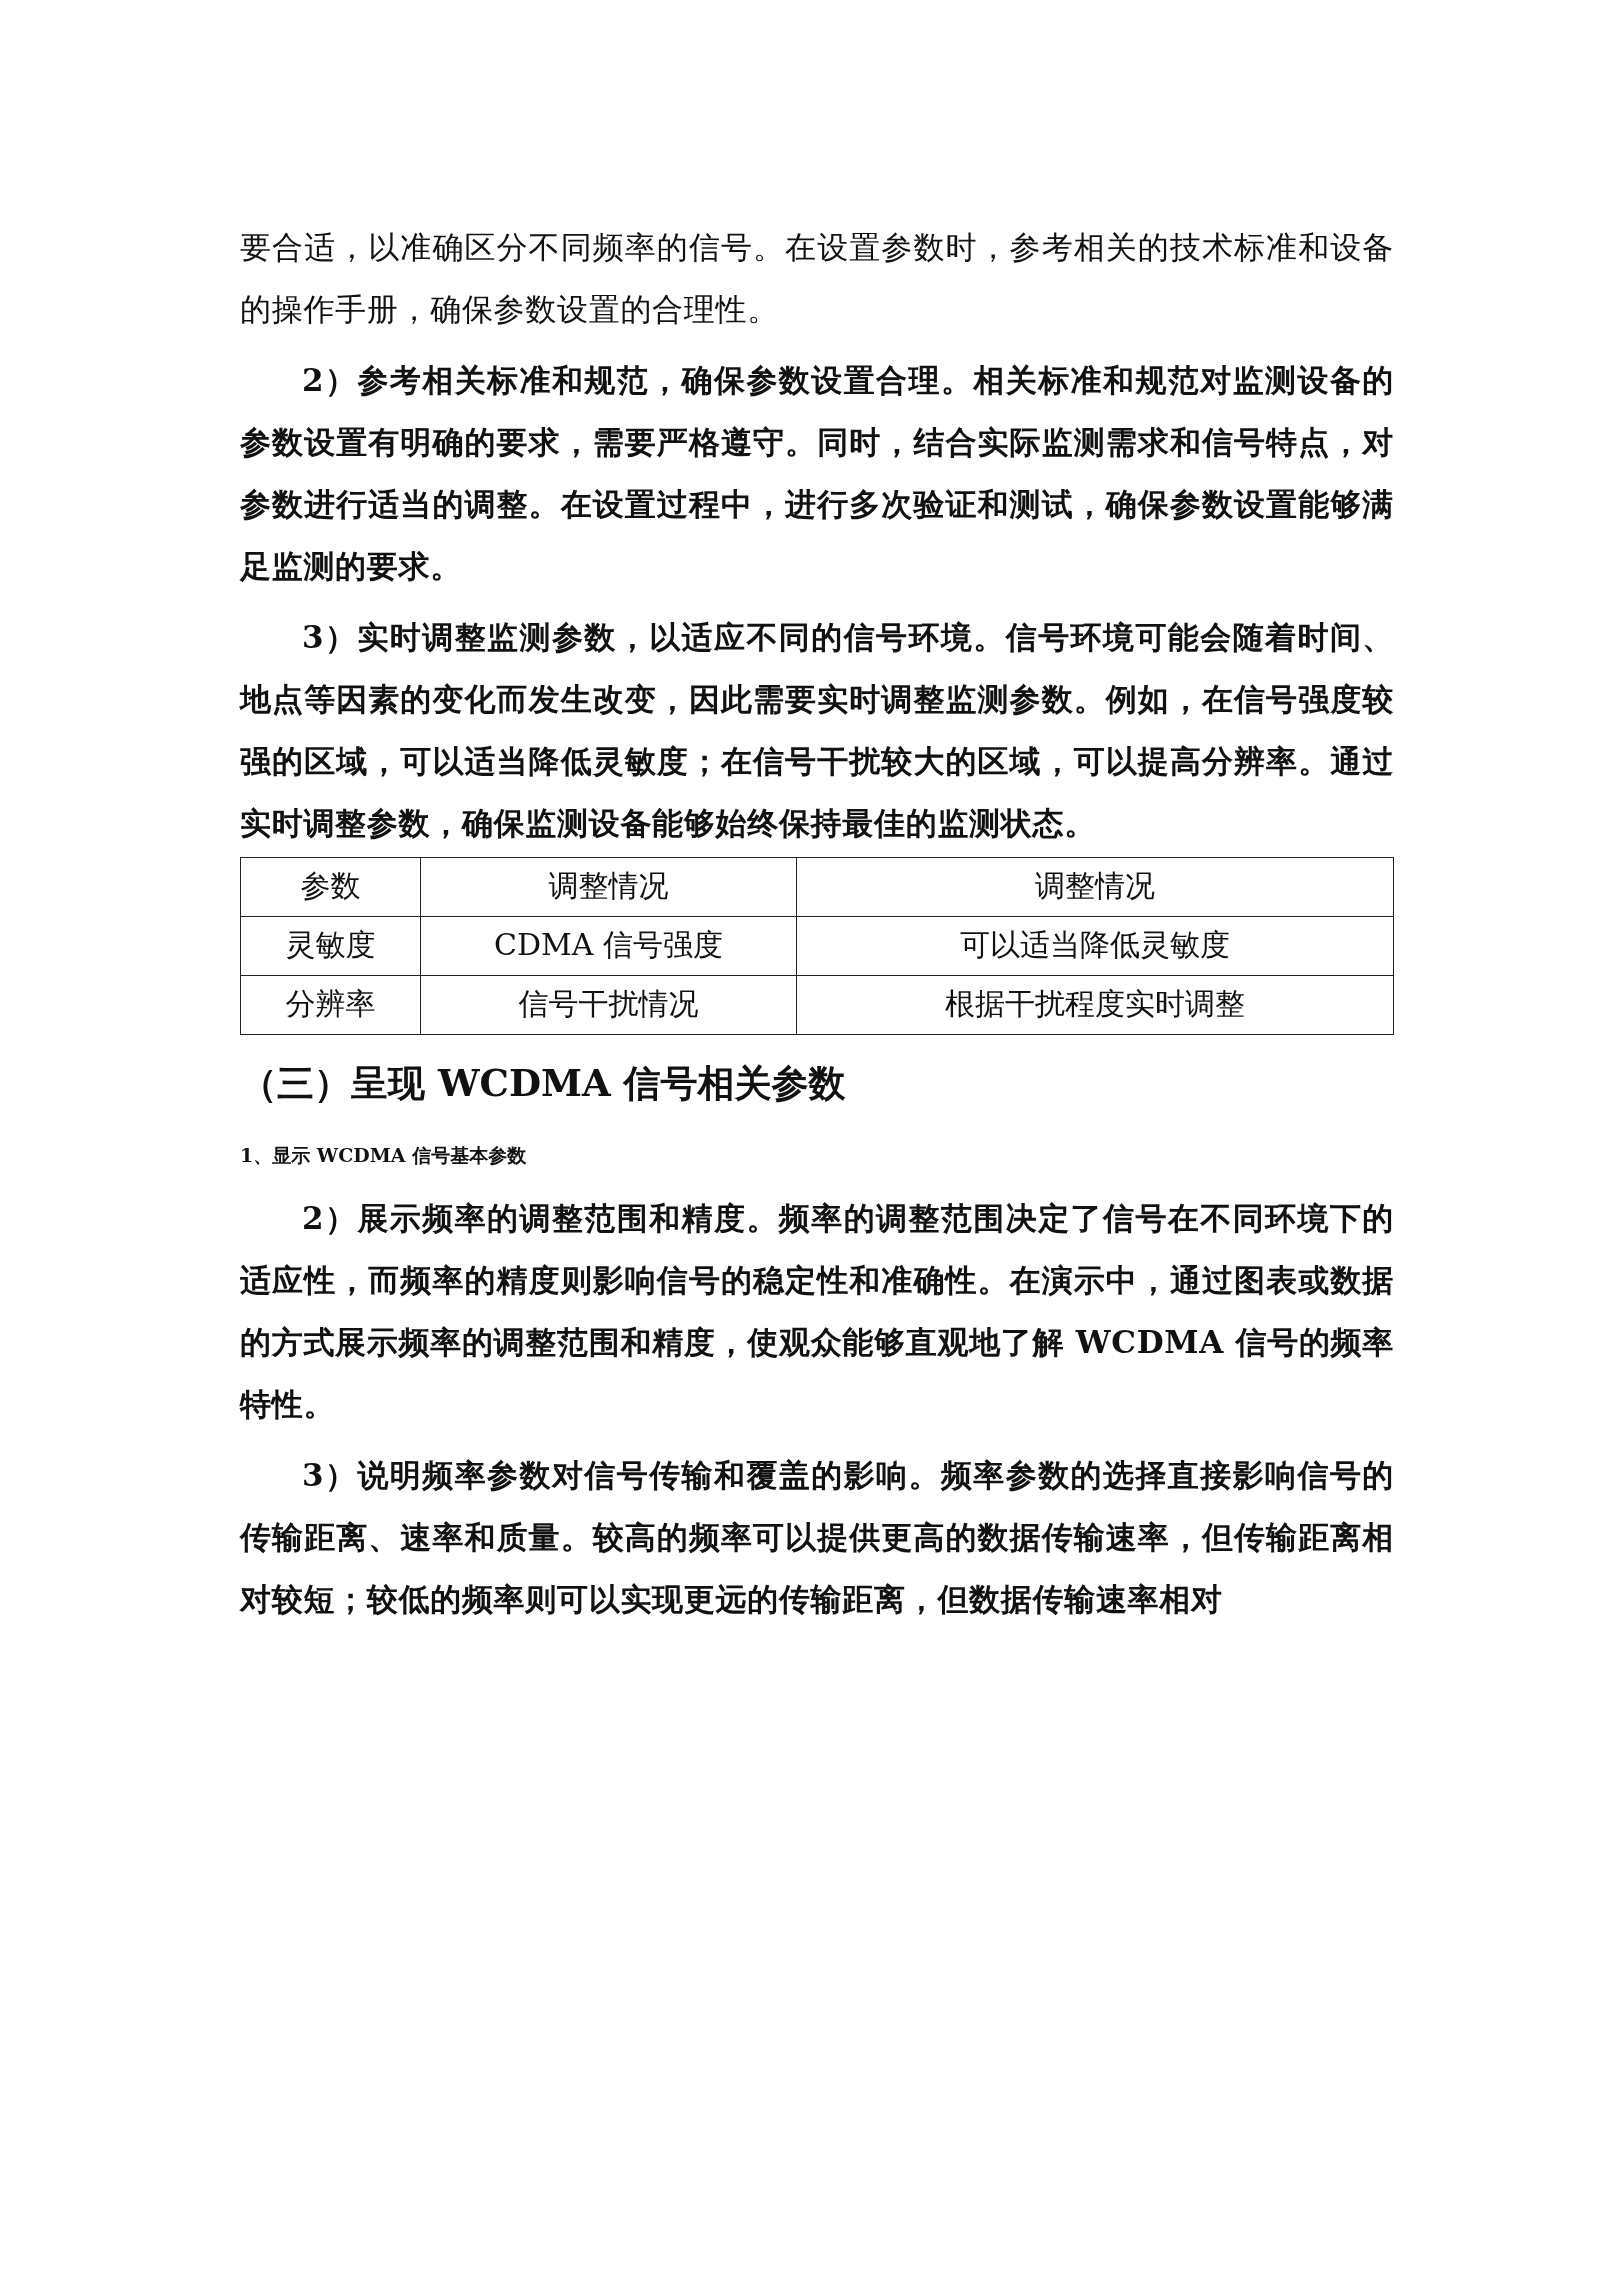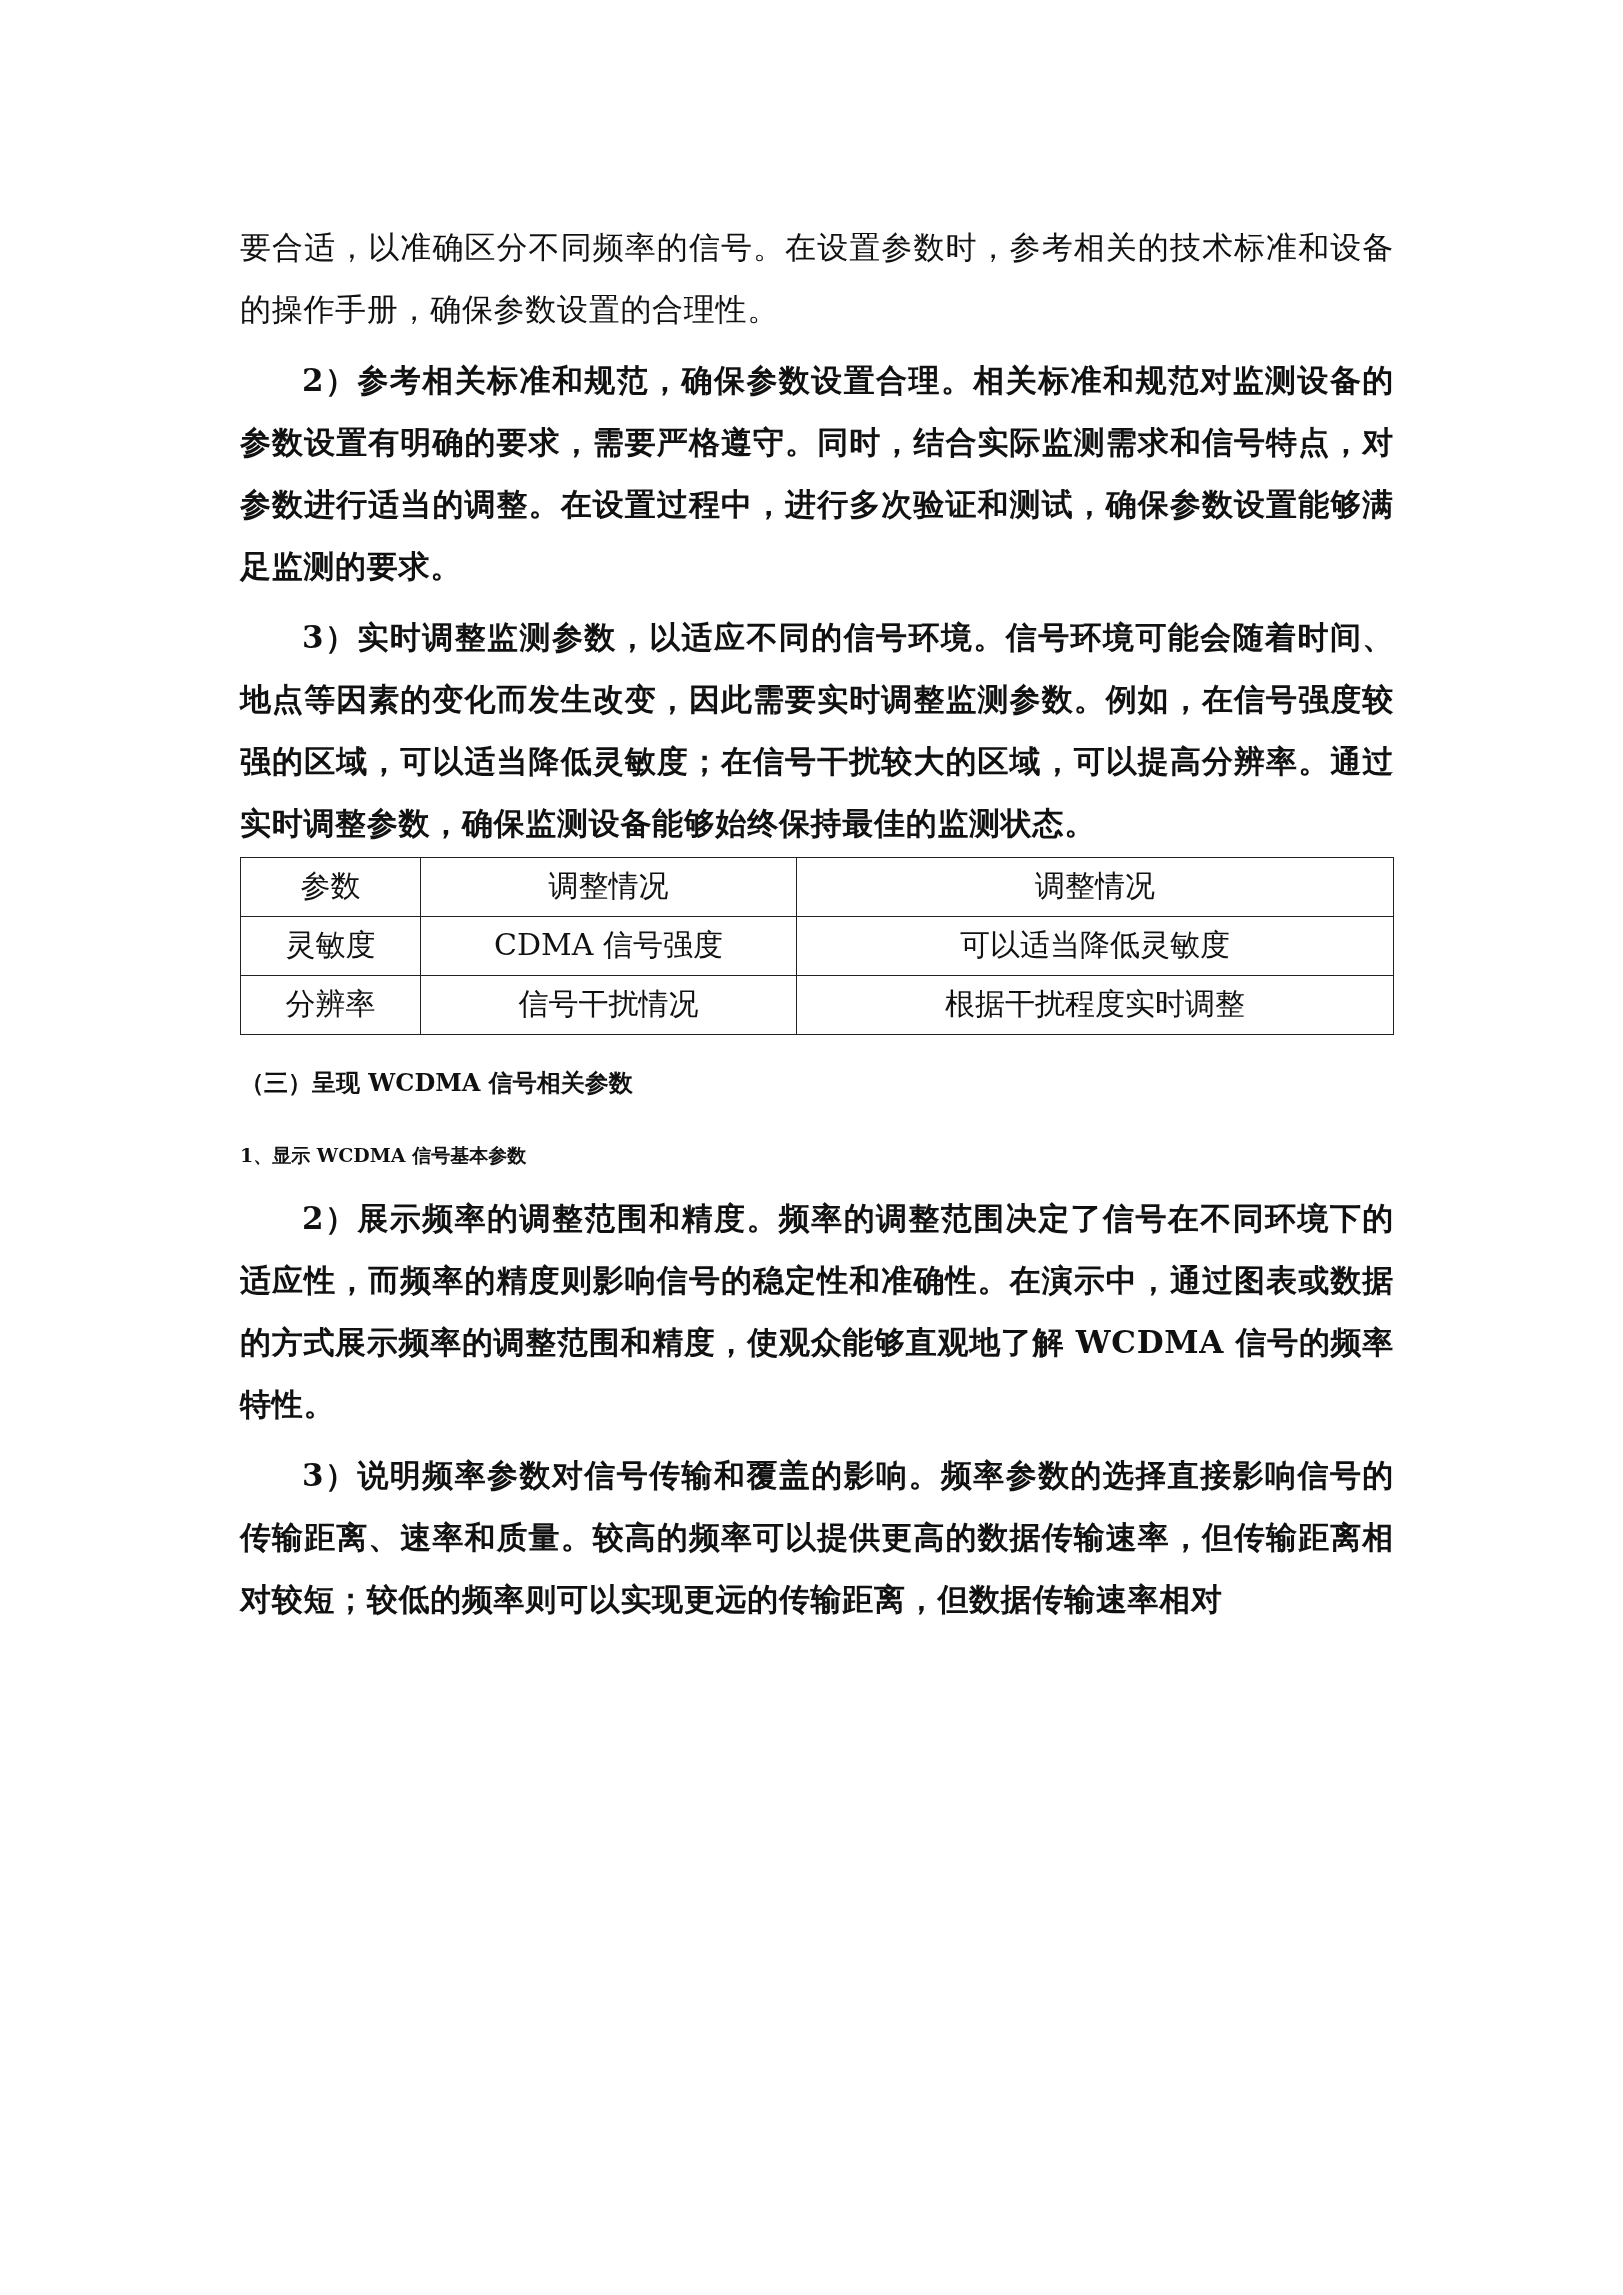--- a/index.html
+++ b/index.html
@@ -4,21 +4,21 @@
 <style>
   html, body { margin: 0; padding: 0; background: #ffffff; }
   body { width: 1623px; height: 2295px; position: relative; overflow: hidden;
          font-family: "DejaVu Serif", "Liberation Serif", serif; color: #111; }
   .page { position: absolute; left: 240px; top: 0; width: 1154px; margin-top: 16px; }
   .p { font-size: 31px; line-height: 62px; margin: 0; text-align: justify; letter-spacing: 0.7px; }
   .indent { text-indent: 62px; font-weight: bold; }
   .gap { margin-top: 9.2px; }
   table { border-collapse: collapse; width: 1154px; margin-top: 2.6px; font-size: 30px; padding-left: 20px; }
   td { border: 1.3px solid #222; text-align: center; height: 58px; padding: 0; }
-  .h2 { font-size: 24px; line-height: 46px; margin: 25px 0 0 0; }
+  .h2 { font-size: 37px; line-height: 46px; margin: 25px 0 0 0; }
   .h3 { font-size: 19px; line-height: 46px; margin: 26px 0 0 0; }
   .h4 { font-size: 29.4px; line-height: 46px; margin: 7.9px 0 0 0; }
 </style>
 </head>
 <body>
 
 <div class="page">
   <div style="height:200px"></div>
 
   <p class="p">要合适，以准确区分不同频率的信号。在设置参数时，参考相关的技术标准和设备的操作手册，确保参数设置的合理性。</p>

